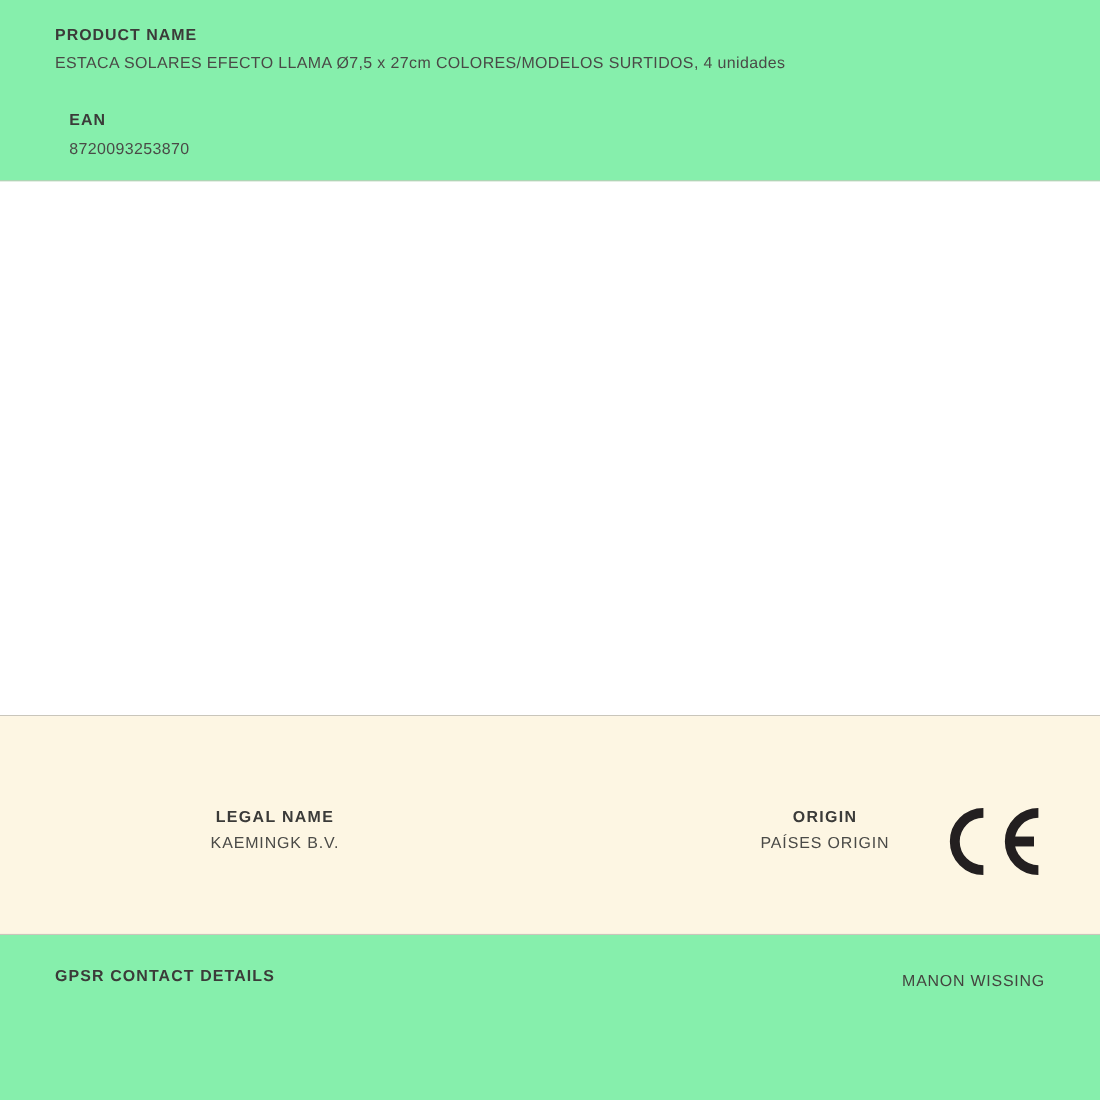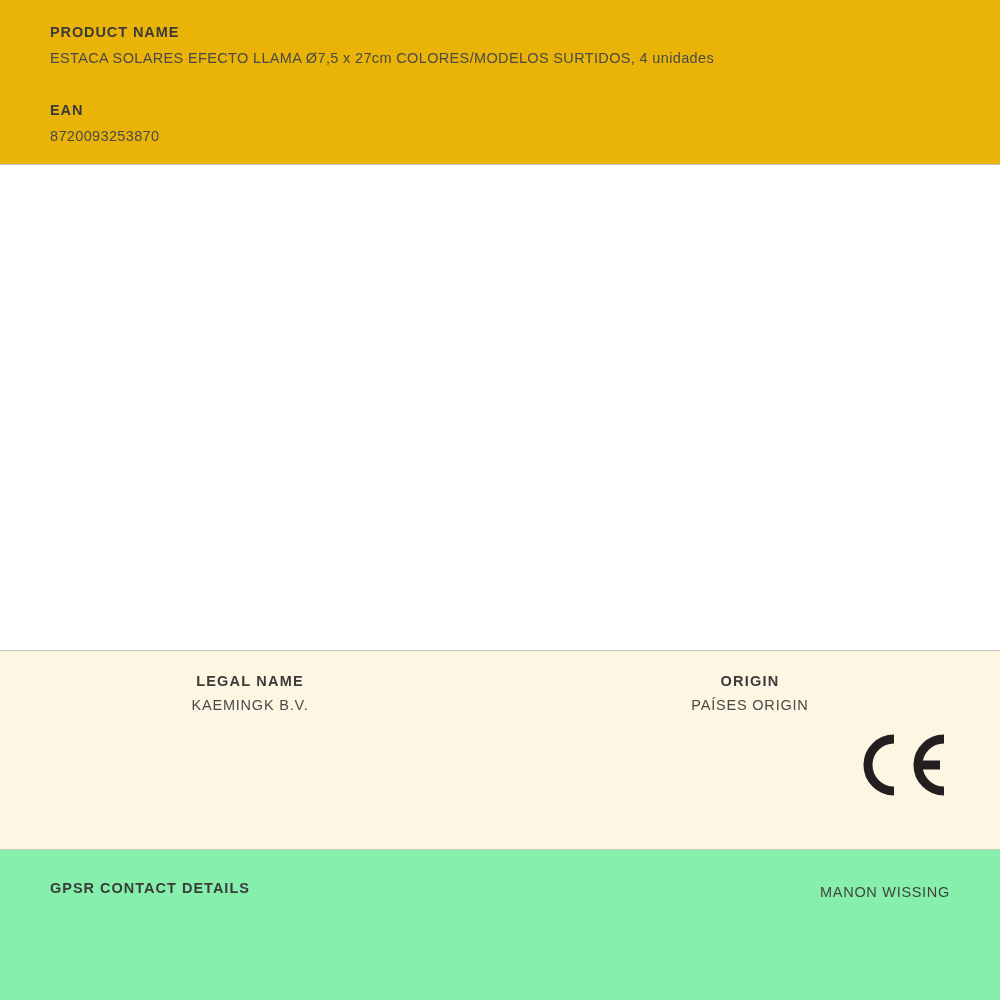--- a/index.html
+++ b/index.html
@@ -18,21 +18,21 @@
   .sheet {
     width: 1000px;
     height: 1000px;
     display: flex;
     flex-direction: column;
     box-sizing: border-box;
   }
 
   
   .top-block {
-    background: #eab308;
+    background: #86efac;
     padding: 24px 50px 20px 50px;
     border-bottom: 1px solid #c9c6bb;
     box-sizing: border-box;
   }
 
   .field-label {
     font-size: 14.5px;
     letter-spacing: 0.9px;
     font-weight: 700;
     color: #3b3b39;
@@ -42,20 +42,21 @@
 
   .field-value {
     font-size: 14.5px;
     letter-spacing: 0.35px;
     color: #4a4a47;
     margin: 0;
   }
 
   .field-group + .field-group {
     margin-top: 36px;
+    margin-left: 13px;
   }
 
   
   .image-area {
     flex: 1 1 auto;
     background: #ffffff;
     border-bottom: 1px solid #c9c6bb;
     position: relative;
   }
 
@@ -92,20 +93,21 @@
 
   .info-value {
     font-size: 14.5px;
     letter-spacing: 0.8px;
     color: #4a4a47;
     margin: 8px 0 0 0;
     min-height: 17px;
   }
 
   .info-row.second {
+    margin-top: 62px;
   }
 
   .ce-mark {
     position: absolute;
     right: 52px;
     top: 82px;
     width: 90px;
     height: 64px;
   }
 

